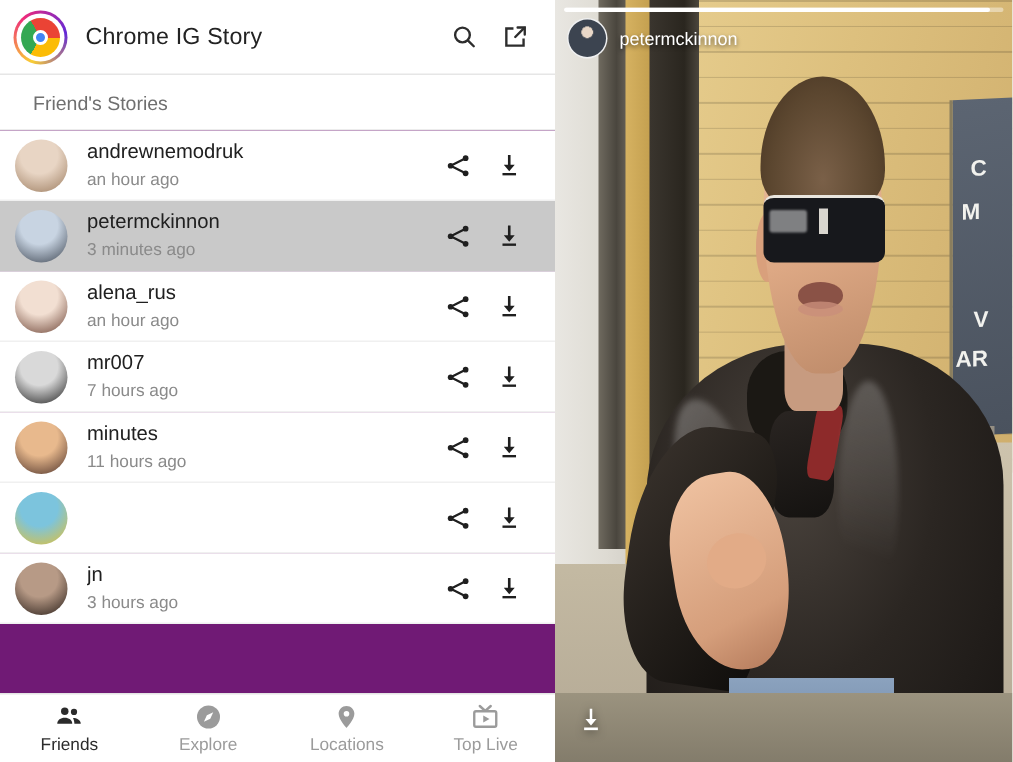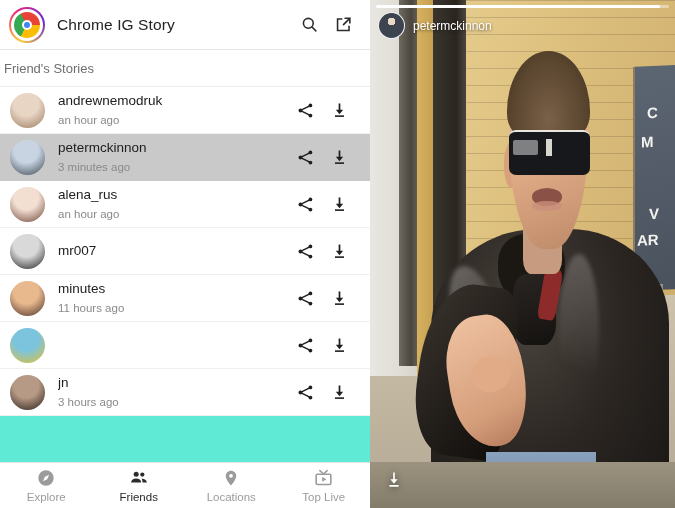--- a/index.html
+++ b/index.html
@@ -49,27 +49,27 @@
   .hdr-txt{flex:1;margin-left:12px;min-width:0;}
   .hdr-title{font-size:15.5px;color:#232323;line-height:18px;letter-spacing:.1px;}
   .hdr-sub{font-size:12.5px;color:#8c8c8c;line-height:16px;margin-top:1px;}
   .hdr-btn{
     width:30px;height:30px;display:flex;align-items:center;justify-content:center;
     cursor:pointer;flex:0 0 auto;margin-left:4px;
   }
 
   
   .sect{
-    height:37px;display:flex;align-items:center;padding-left:4px;
+    height:37px;display:flex;align-items:center;padding-left:22px;
     font-size:13px;color:#6f6f6f;background:#fff;
     border-bottom:1px solid #ececec;box-sizing:border-box;
   }
 
   
-  .list{height:375px;overflow:hidden;background:#5eead4;}
+  .list{height:375px;overflow:hidden;background:#701a75;}
   .row{
     height:47px;display:flex;align-items:center;
     padding:0 14px 0 10px;box-sizing:border-box;cursor:pointer;
     border-bottom:1px solid #f0f0f0;background:#fff;
   }
   .row.sel{background:#c9c9c9;border-bottom:1px solid #c9c9c9;}
   .av{
     width:35px;height:35px;border-radius:50%;flex:0 0 35px;
     overflow:hidden;position:relative;background:#ddd;
   }
@@ -363,20 +363,21 @@
             <svg width="19" height="19" viewBox="0 0 24 24" fill="#1f1f1f">
               <path d="M10.9 3h2.2v8.1h3.5L12 16.6 7.4 11.1h3.5V3z"></path>
               <rect x="6.3" y="18.1" width="11.4" height="2"></rect>
             </svg>
           </div>
         </div>
         <div class="row">
           <div class="av" style="background:radial-gradient(circle at 46% 30%,#d9d9d9 0 40%,#1d1d1d 100%);"></div>
           <div class="meta">
             <div class="uname">mr007</div>
+            <div class="ago">7 hours ago</div>
           </div>
           <div class="act">
             <svg width="19" height="19" viewBox="0 0 24 24" fill="none" stroke="#1f1f1f" stroke-width="1.9" stroke-linecap="round">
               <circle cx="18.2" cy="5.6" r="2.4" fill="#1f1f1f" stroke="none"></circle>
               <circle cx="5.6" cy="12" r="2.4" fill="#1f1f1f" stroke="none"></circle>
               <circle cx="18.2" cy="18.4" r="2.4" fill="#1f1f1f" stroke="none"></circle>
               <line x1="7.7" y1="10.9" x2="16.1" y2="6.7"></line>
               <line x1="7.7" y1="13.1" x2="16.1" y2="17.3"></line>
             </svg>
           </div>
@@ -447,39 +448,39 @@
           <div class="act">
             <svg width="19" height="19" viewBox="0 0 24 24" fill="#1f1f1f">
               <path d="M10.9 3h2.2v8.1h3.5L12 16.6 7.4 11.1h3.5V3z"></path>
               <rect x="6.3" y="18.1" width="11.4" height="2"></rect>
             </svg>
           </div>
         </div>
       </div>
 
     <div class="nav" id="bottom-nav">
-        <div class="tab">
-          <span>
-            <svg width="20" height="20" viewBox="0 0 24 24" fill="#9b9b9b">
-              <circle cx="12" cy="12" r="9.2"></circle>
-              <path d="M15.8 8.2 10.7 10.6 8.3 15.8l5.1-2.4z" fill="#ffffff"></path>
-            </svg>
-          </span>
-          <span class="tl">Explore</span>
-        </div>
         <div class="tab on">
           <span>
             <svg width="20" height="20" viewBox="0 0 24 24" fill="#2b2b2b">
               <circle cx="8.6" cy="7.4" r="3"></circle>
               <circle cx="16" cy="7.9" r="2.5"></circle>
               <path d="M2.6 17.4c0-3.1 2.7-4.9 6-4.9s6 1.8 6 4.9z"></path>
               <path d="M15.2 12.8c2.9.1 6.2 1.3 6.2 4.6h-5.1c0-1.8-.5-3.3-1.1-4.6z"></path>
             </svg>
           </span>
           <span class="tl">Friends</span>
+        </div>
+        <div class="tab">
+          <span>
+            <svg width="20" height="20" viewBox="0 0 24 24" fill="#9b9b9b">
+              <circle cx="12" cy="12" r="9.2"></circle>
+              <path d="M15.8 8.2 10.7 10.6 8.3 15.8l5.1-2.4z" fill="#ffffff"></path>
+            </svg>
+          </span>
+          <span class="tl">Explore</span>
         </div>
         <div class="tab">
           <span>
             <svg width="18" height="20" viewBox="0 0 24 24" fill="#9b9b9b">
               <path d="M12 2.2c-3.9 0-7 3.1-7 7 0 5.1 7 12.6 7 12.6s7-7.5 7-12.6c0-3.9-3.1-7-7-7z"></path>
               <circle cx="12" cy="9.1" r="2.5" fill="#ffffff"></circle>
             </svg>
           </span>
           <span class="tl">Locations</span>
         </div>

